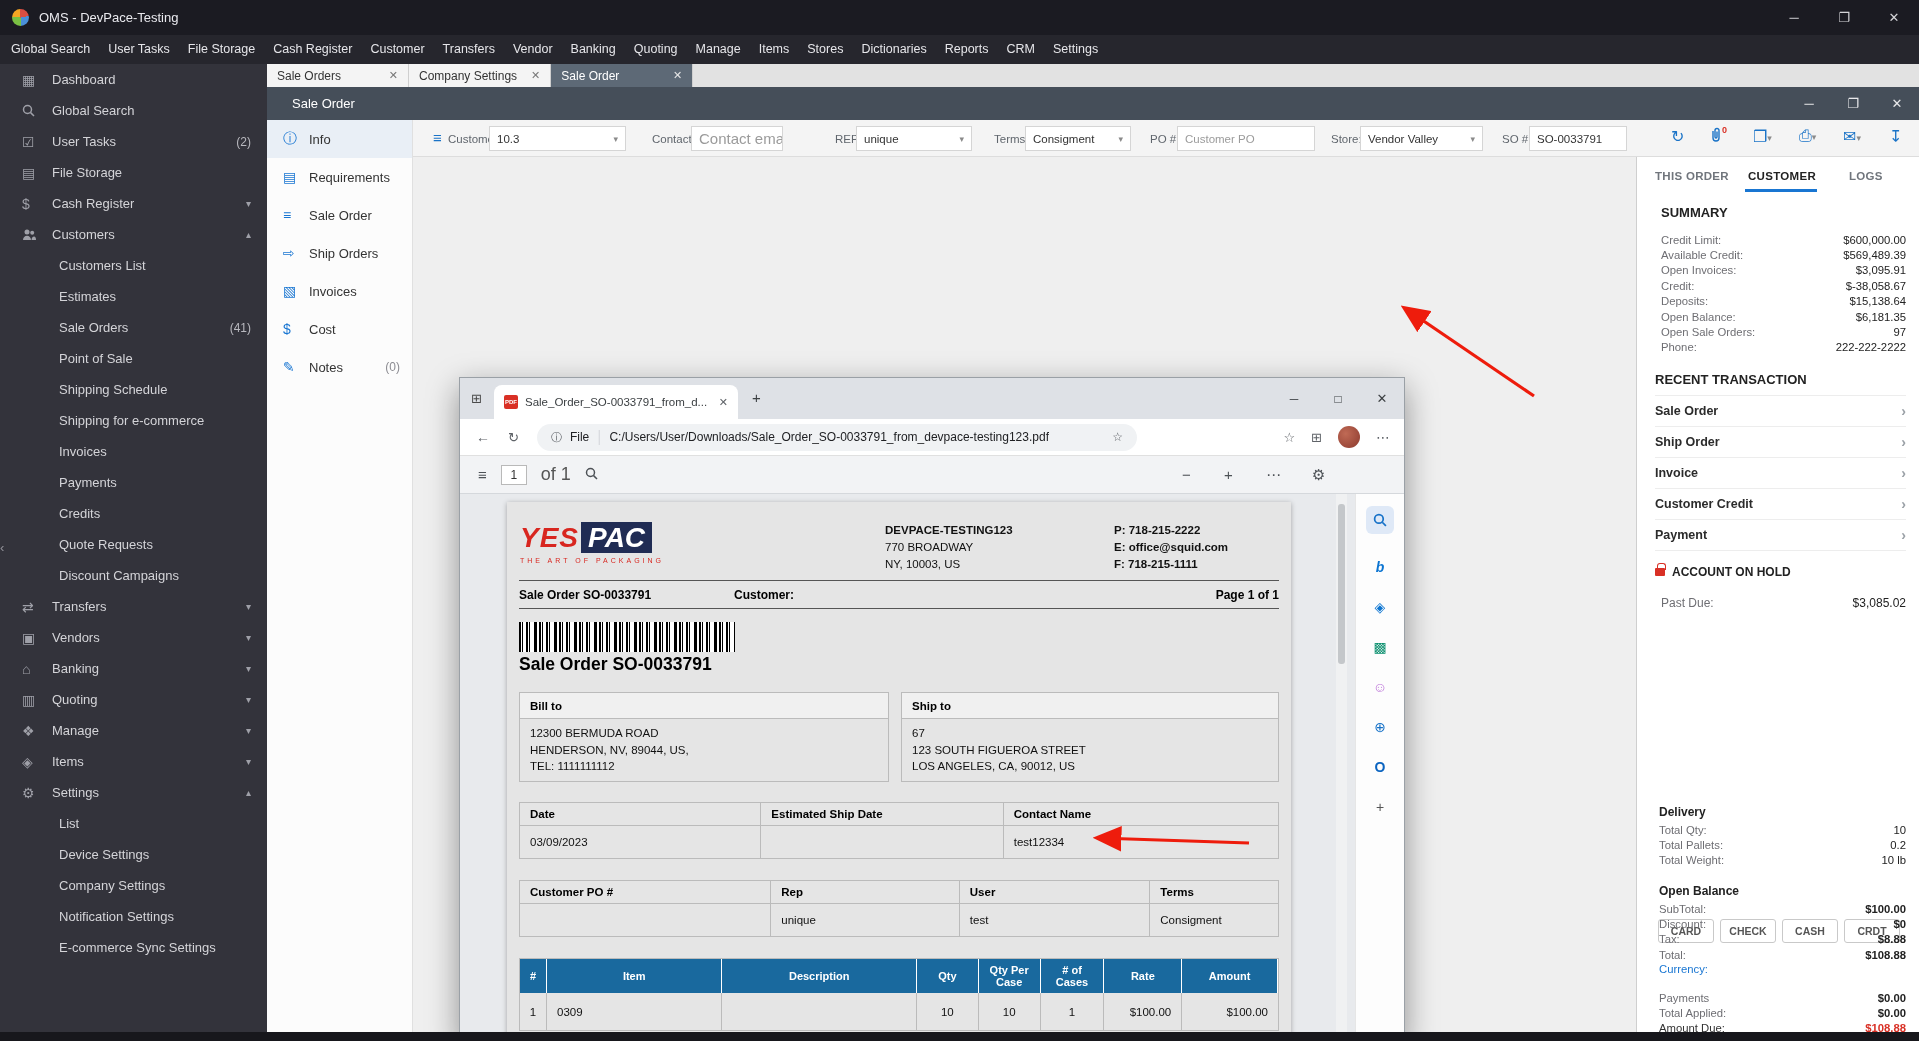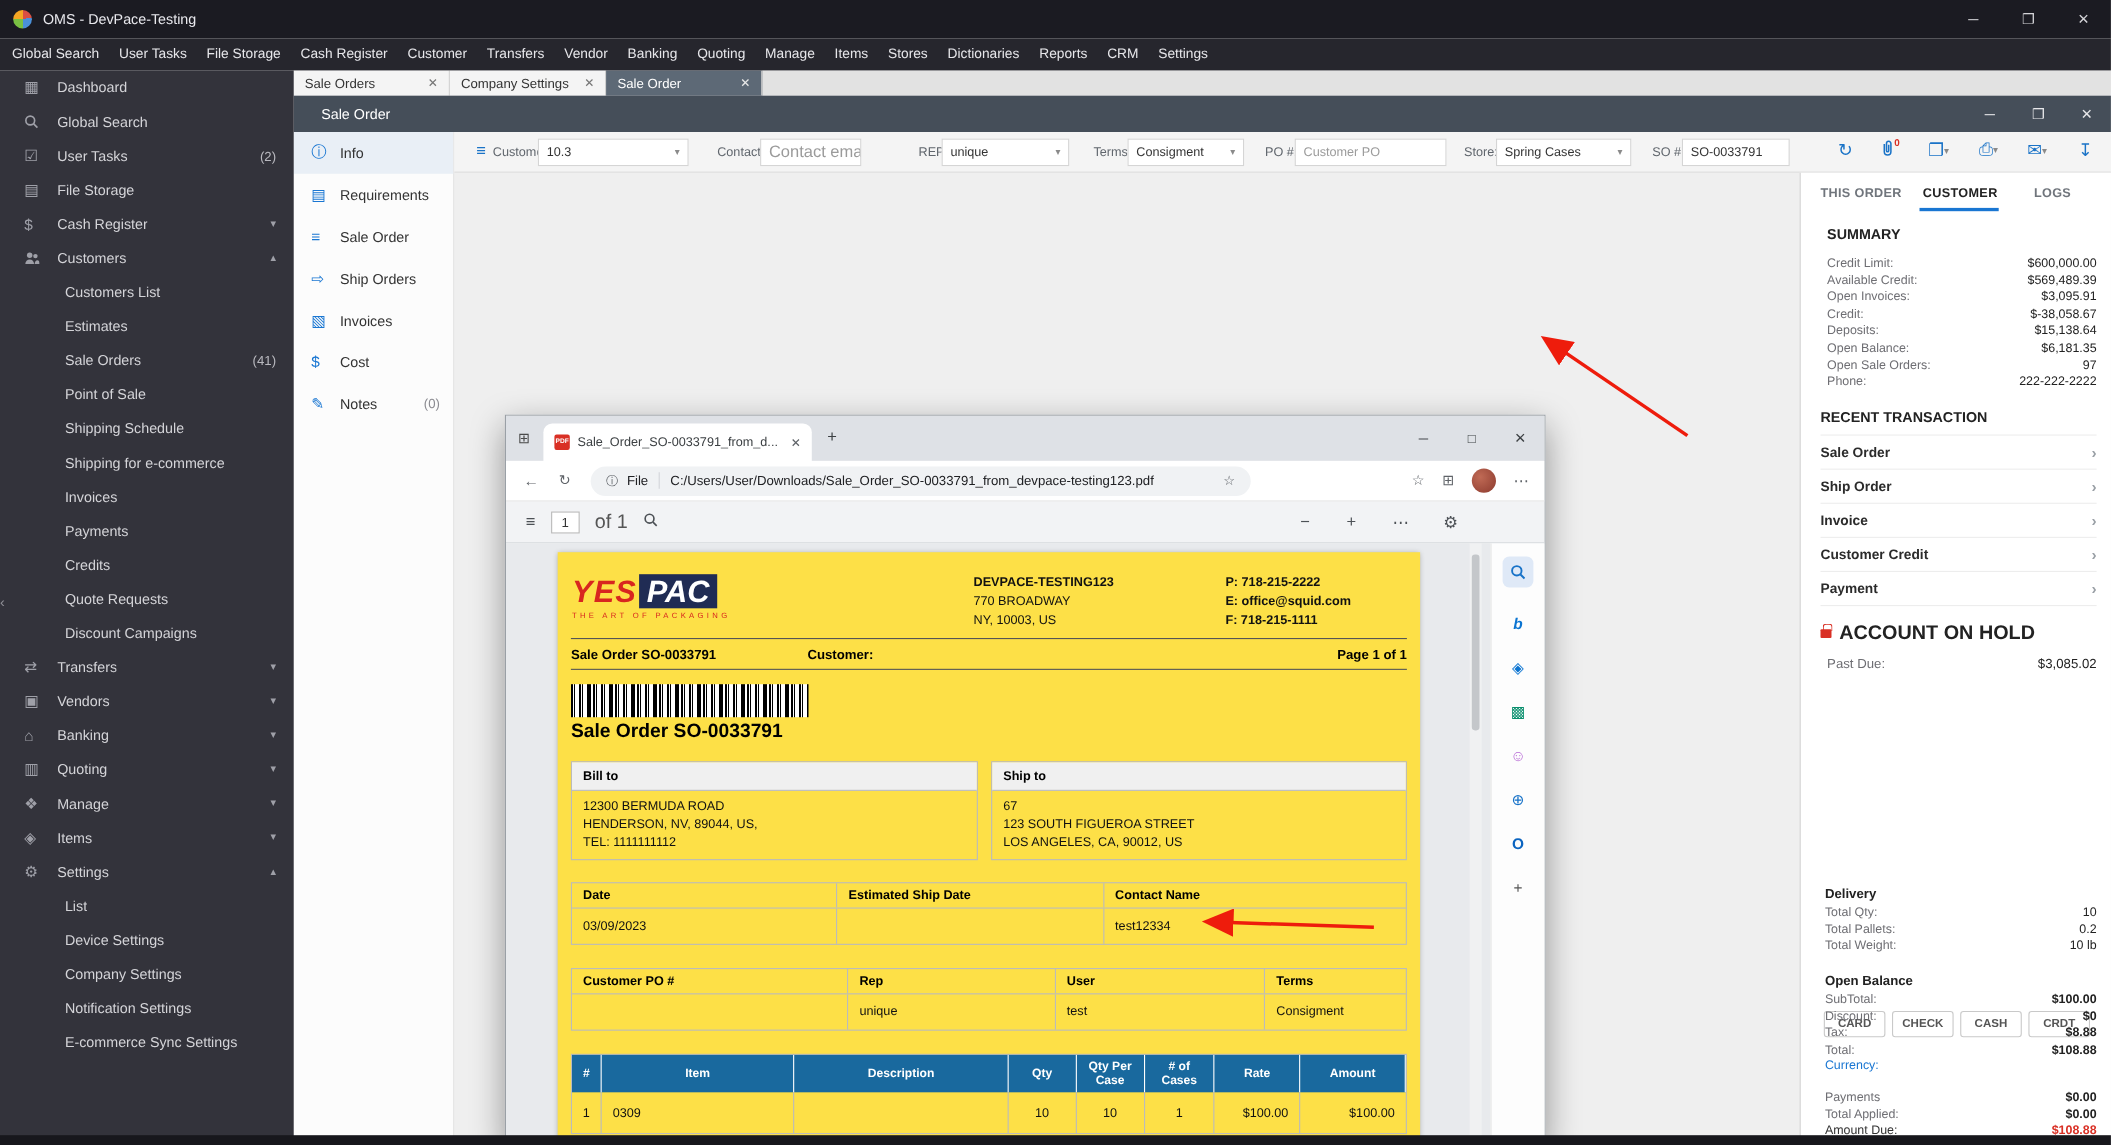--- a/index.html
+++ b/index.html
@@ -112,21 +112,21 @@
 .pagebox{width:26px;height:20px;background:#fff;border:1px solid #b9b9b9;font-size:12px;color:#333;display:flex;align-items:center;justify-content:center}
 .ebtn{color:#4d5156;font-size:15px}
 #e-content{position:absolute;left:0;top:116px;width:944px;height:548px;background:#e8eaed}
 #e-scroll{position:absolute;left:876px;top:116px;width:11px;height:548px;background:#f0f1f2}
 #e-scroll-thumb{position:absolute;left:878px;top:126px;width:7px;height:160px;background:#c4c7ca;border-radius:3px}
 #e-rail{position:absolute;left:895px;top:116px;width:49px;height:548px;background:#fdfdfd;border-left:1px solid #e6e6e6;display:flex;flex-direction:column;align-items:center;padding-top:12px;gap:26px}
 .railic{font-size:14px;line-height:1}
 .railhl{background:#dfe9f7;border-radius:6px;width:28px;height:28px;display:flex;align-items:center;justify-content:center}
 
 
-#page{position:absolute;left:47px;top:124px;width:784px;height:540px;background:#fde047;box-shadow:0 1px 5px rgba(0,0,0,.3)}
+#page{position:absolute;left:47px;top:124px;width:784px;height:540px;background:#e5e5e5;box-shadow:0 1px 5px rgba(0,0,0,.3)}
 #logo-yes{font-size:28px;font-weight:800;color:#d8261f;letter-spacing:1px;font-style:italic}
 #logo-pac{font-size:28px;font-weight:800;color:#fff;background:#202c54;padding:0 7px;margin-left:2px;font-style:italic}
 #logo-tag{font-size:7px;letter-spacing:3px;color:#d8261f;margin-top:3px}
 .pline{font-size:11.5px;color:#111;line-height:17px}
 .phr{position:absolute;left:12px;width:760px;height:1px;background:#555}
 .pbold{font-weight:bold;font-size:12px;color:#000}
 #barcode{position:absolute;left:12px;top:120px;width:216px;height:30px;background:repeating-linear-gradient(90deg,#000 0 2px,#fff 2px 3px,#000 3px 4px,#fff 4px 7px,#000 7px 9px,#fff 9px 10px,#000 10px 11px,#fff 11px 15px,#000 15px 18px,#fff 18px 20px)}
 #ptitle{position:absolute;left:12px;top:152px;font-size:17.5px;font-weight:bold;color:#000}
 .addrbox{position:absolute;top:190px;border:1px solid #bbb}
 .addrbox .hd{height:26px;background:#f0f0f0;border-bottom:1px solid #bbb;display:flex;align-items:center;padding:0 10px;font-weight:bold;font-size:11.5px;color:#000}
@@ -415,21 +415,21 @@
   <div class="tbox" style="left:612px;width:106px" data-name="terms-select">
         <span>Consigment</span>
         <span class="chev" data-name="chevron-down-icon">▾</span>
       </div>
   <span class="tlabel" style="left:737px" data-name="po-label">PO #:</span>
   <div class="tbox" style="left:764px;width:138px" data-name="customer-po-input">
         <span class="ph">Customer PO</span>
       </div>
   <span class="tlabel" style="left:918px" data-name="store-label">Store:</span>
   <div class="tbox" style="left:947px;width:123px" data-name="store-select">
-        <span>Spring Cases</span>
+        <span>Vendor Valley</span>
         <span class="chev" data-name="chevron-down-icon">▾</span>
       </div>
   <span class="tlabel" style="left:1089px" data-name="so-number-label">SO #:</span>
   <div class="tbox" style="left:1116px;width:98px" data-name="so-number-input">
         <span>SO-0033791</span>
       </div>
   <span class="ticon" style="left:1258px" data-name="refresh-icon">↻</span>
   <span class="ticon" style="left:1296px" data-name="attachment-icon"><svg width="14" height="16" viewBox="0 0 14 16">
           <path d="M4 4v7a3 3 0 0 0 6 0V3.5a2 2 0 0 0-4 0V10a1 1 0 0 0 2 0V4.5" fill="none" stroke="#1a73c7" stroke-width="1.4"></path>
         </svg></span>
@@ -617,21 +617,21 @@
           <span class="arr" data-name="chevron-right-icon">›</span>
         </div>
         <div class="tr-row" data-name="recent-transaction-row">
           <span>Payment</span>
           <span class="arr" data-name="chevron-right-icon">›</span>
         </div>
       </div>
 
   <div style="position:absolute;left:18px;top:408px;display:flex;align-items:center" data-name="account-on-hold">
     <span class="lockred" data-name="lock-icon"></span>
-    <span style="font-weight:bold;font-size:18px;color:#222">ACCOUNT ON HOLD</span>
+    <span style="font-weight:bold;font-size:12px;color:#222">ACCOUNT ON HOLD</span>
   </div>
   <div class="kv" style="position:absolute;left:24px;top:438px;width:245px;font-size:12px" data-name="past-due-row">
     <span class="k">Past Due:</span>
     <span class="v">$3,085.02</span>
   </div>
 
   <div class="paybtn" style="left:21px" data-name="card-button">CARD</div>
   <div class="paybtn" style="left:83px" data-name="check-button">CHECK</div>
   <div class="paybtn" style="left:145px" data-name="cash-button">CASH</div>
   <div class="paybtn" style="left:207px" data-name="credit-button">CRDT</div>

